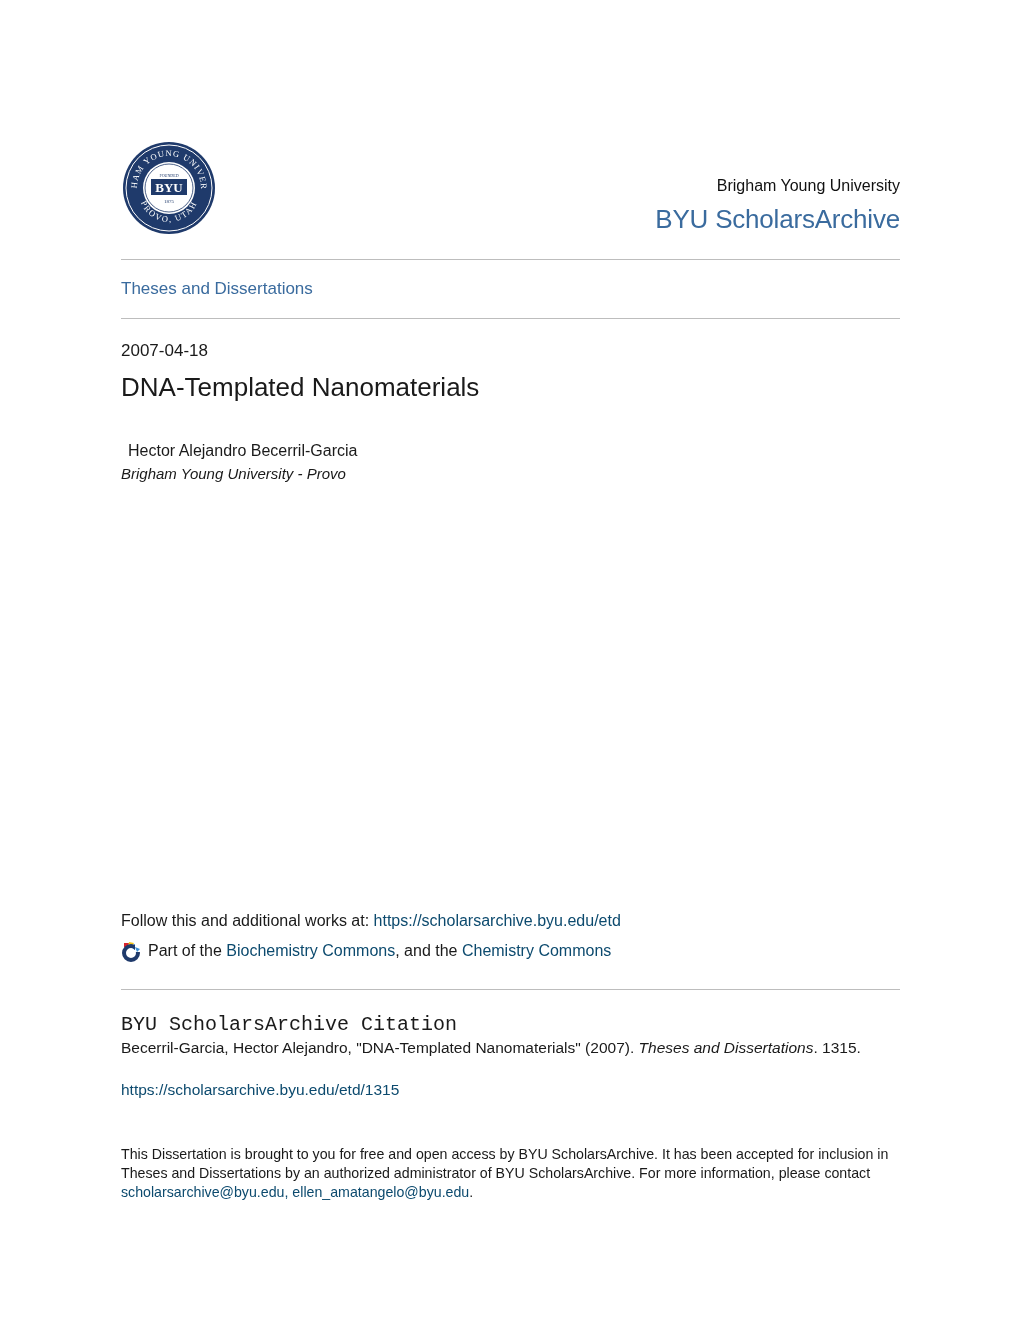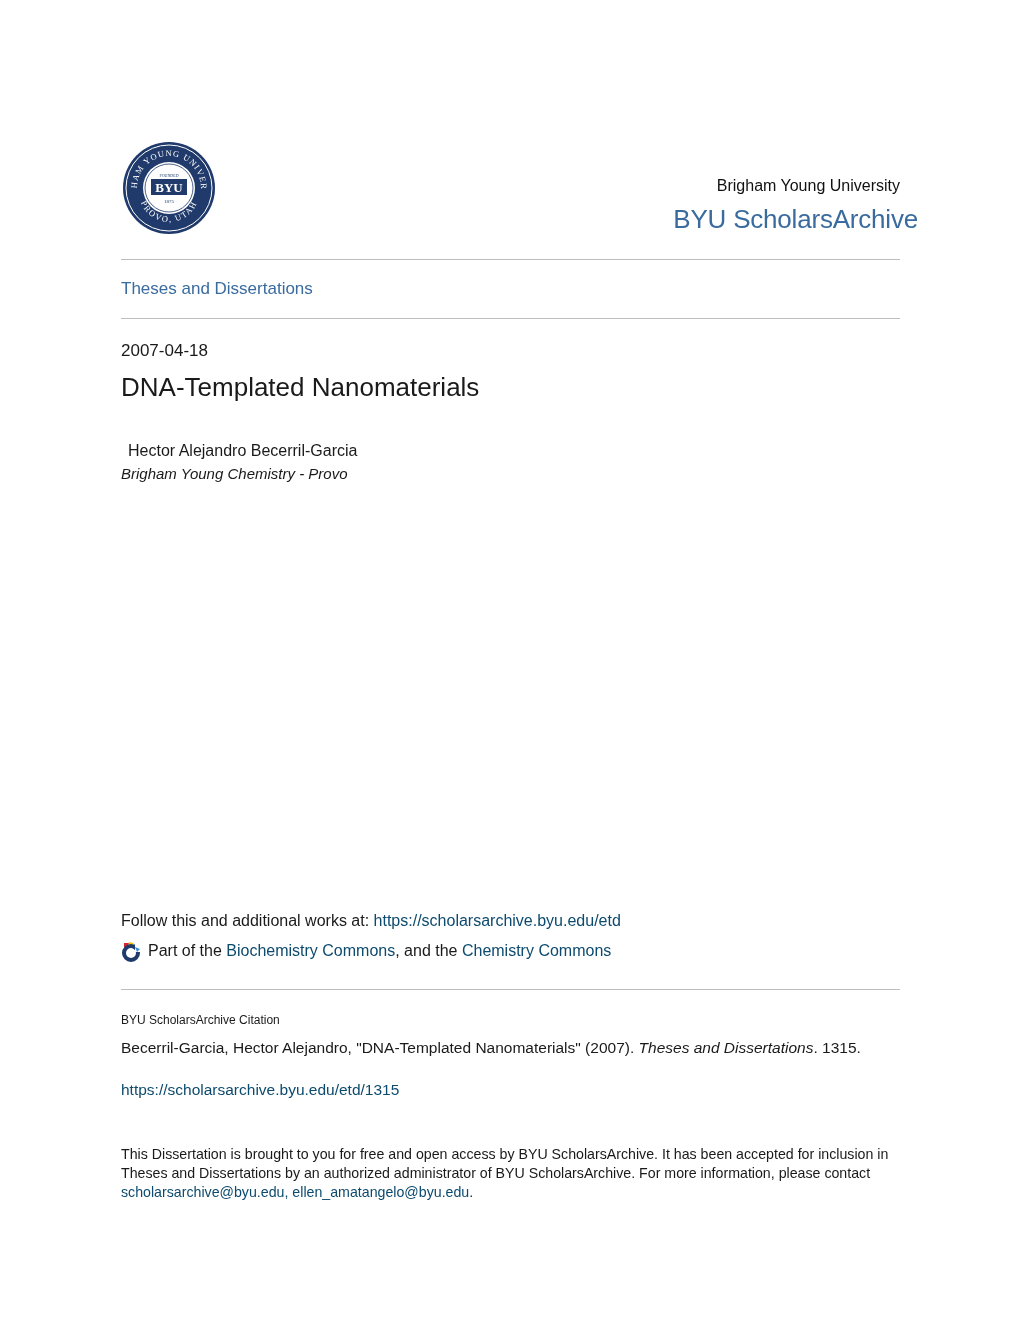--- a/index.html
+++ b/index.html
@@ -4,33 +4,33 @@
 <style>
   html, body { margin: 0; padding: 0; background: #ffffff; }
   body { width: 1020px; height: 1320px; position: relative; overflow: hidden;
          font-family: "Liberation Sans", "DejaVu Sans", sans-serif; color: #1a1a1a; }
   .abs { position: absolute; }
   a, .link { color: #0c4a6e; text-decoration: none; }
   .rule { position: absolute; left: 121px; width: 779px; height: 1px; background: #bdbdbd; }
 
   .seal { left: 121px; top: 140px; width: 96px; height: 96px; }
   .inst { right: 120px; top: 177px; font-size: 16px; color: #111; text-align: right; }
-  .brand { right: 102px; top: 204px; font-size: 26px; color: #3a6b9e; text-align: right; letter-spacing: -0.2px; }
+  .brand { right: 120px; top: 204px; font-size: 26px; color: #3a6b9e; text-align: right; letter-spacing: -0.2px; }
 
   .series { left: 121px; top: 279px; font-size: 17px; color: #3a6b9e; }
   .date { left: 121px; top: 341px; font-size: 17px; }
   .title { left: 121px; top: 372px; font-size: 26px; }
   .author { left: 121px; top: 442px; font-size: 16px; margin-left: 7px; }
   .affil { left: 121px; top: 465px; font-size: 15px; font-style: italic; }
 
   .follow { left: 121px; top: 912px; font-size: 16px; }
   .partof { left: 121px; top: 940px; font-size: 16px; display: flex; align-items: center; }
   .partof .cicon { width: 22px; height: 22px; margin-right: 5px; }
 
-  .cite-head { left: 121px; top: 1013px; font-size: 12px; }
+  .cite-head { left: 121px; top: 1013px; font-size: 20px; font-family: Liberation Mono, monospace; }
   .cite-body { left: 121px; top: 1037px; font-size: 15.5px; width: 790px; line-height: 22px; }
   .cite-url { left: 121px; top: 1081px; font-size: 15.5px; text-align: right; }
 
   .notice { left: 121px; top: 1145px; font-size: 14.2px; width: 770px; line-height: 19px; }
 </style>
 </head>
 <body>
 
 <div class="abs seal">
   <svg width="96" height="96" viewBox="0 0 96 96">
@@ -60,21 +60,21 @@
 
 <div class="rule" style="top:259px;"></div>
 
 <a class="abs series">Theses and Dissertations</a>
 
 <div class="rule" style="top:318px;"></div>
 
 <div class="abs date">2007-04-18</div>
 <div class="abs title">DNA-Templated Nanomaterials</div>
 <div class="abs author">Hector Alejandro Becerril-Garcia</div>
-<div class="abs affil">Brigham Young Chemistry - Provo</div>
+<div class="abs affil">Brigham Young University - Provo</div>
 
 <div class="abs follow">
   <span>Follow this and additional works at: </span><a>https://scholarsarchive.byu.edu/etd</a>
 </div>
 
 <div class="abs partof">
   <span class="cicon">
     <svg width="22" height="22" viewBox="0 0 22 22">
       <path d="M3 3 L8 3 L7 8 L3 7 Z" fill="#d9232d"></path>
       <path d="M8 2 L13 3 L10 8 L7 7 Z" fill="#f5c518"></path>

